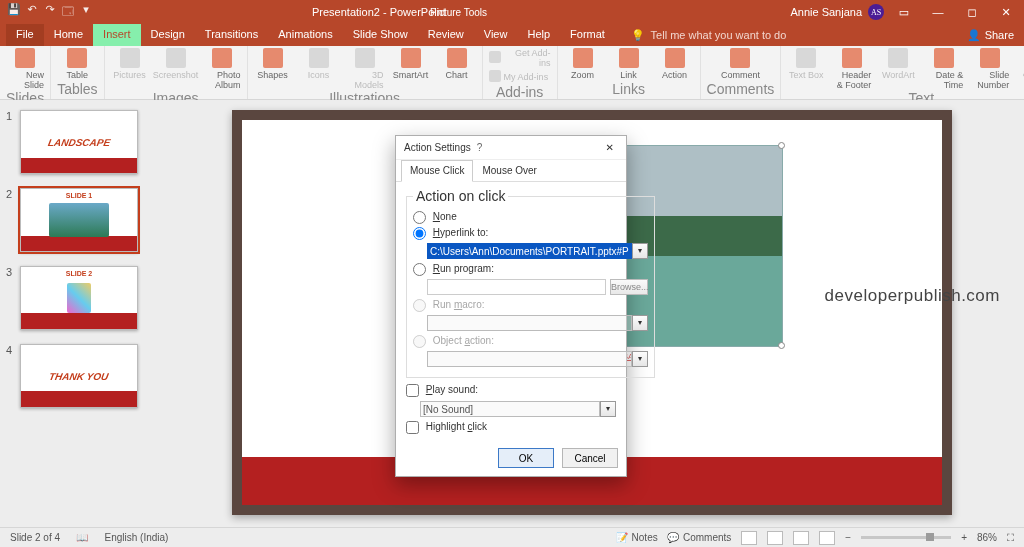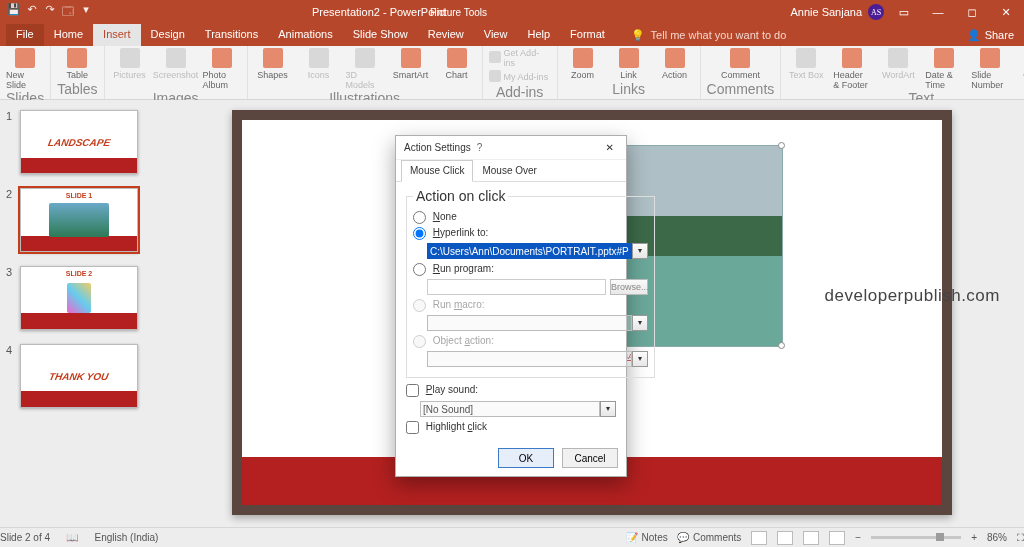--- a/index.html
+++ b/index.html
@@ -12,30 +12,30 @@
 .titlebar .doctitle { position: absolute; left: 50%; transform: translateX(-200px); }
 .titlebar .tooltitle { position: absolute; left: 430px; font-size: 10px; }
 .titlebar .account { margin-left: auto; display: flex; align-items: center; gap: 6px; padding-right: 4px; }
 .titlebar .winbtn { width: 28px; text-align: center; cursor: pointer; }
 .avatar-circle { width: 16px; height: 16px; border-radius: 50%; background: #4c1d95; color: #fff; font-size: 8px; display: flex; align-items: center; justify-content: center; font-family: Liberation Serif, serif; }
 
 
 .tabs { height: 22px; background: #b7472a; display: flex; align-items: stretch; color: #fff; font-size: 11px; padding-left: 6px; }
 .tabs .tab { padding: 4px 10px; cursor: pointer; }
 .tabs .tab.file { background: #a33d21; }
-.tabs .tab.active { background: #e5e5e5; color: #b7472a; }
+.tabs .tab.active { background: #86efac; color: #b7472a; }
 .tabs .tellme { display: flex; align-items: center; gap: 6px; color: #f2d6ce; padding-left: 16px; }
 .tabs .tellme .bulb { opacity: .9; }
 .tabs .share { margin-left: auto; padding: 4px 10px; display: flex; align-items: center; gap: 4px; }
 
 
 .ribbon { height: 54px; background: #f3f3f3; border-bottom: 1px solid #d6d6d6; display: flex; }
 .group { border-right: 1px solid #e1e1e1; padding: 2px 6px 0; display: flex; flex-direction: column; align-items: center; }
 .group .row { display: flex; gap: 8px; }
-.rbtn { display: flex; flex-direction: column; align-items: center; justify-content: flex-start; width: 38px; color: #666; font-size: 9px; line-height: 10px; text-align: left; cursor: pointer; }
+.rbtn { display: flex; flex-direction: column; align-items: center; justify-content: flex-start; width: 38px; color: #666; font-size: 9px; line-height: 10px; text-align: right; cursor: pointer; }
 .rbtn.dis { color: #bcbcbc; }
 .rbtn .ic { width: 20px; height: 20px; margin-bottom: 2px; background: #e68a6e; border-radius: 2px; }
 .rbtn.dis .ic { background: #d8d8d8; }
 .grouplabel { margin-top: auto; font-size: 14px; color: #888; padding-bottom: 2px; }
 
 
 .workspace { position: absolute; top: 100px; bottom: 20px; left: 0; right: 0; display: flex; background: #ededed; }
 .thumbs { width: 160px; background: #ededed; padding: 10px 6px; overflow: auto; }
 .thumb-wrap { display: flex; gap: 6px; margin-bottom: 14px; }
 .thumb-num { font-size: 11px; color: #555; width: 8px; }
@@ -73,21 +73,21 @@
 .dialog .runrow input { flex: 1; height: 16px; border: 1px solid #ccc; }
 .dialog .runrow button { width: 38px; height: 16px; font-size: 9px; border: 1px solid #bbb; background: linear-gradient(#fafafa,#e8e8e8); color: #888; }
 .dialog .grayopt { color: #a7a7a7; }
 .dialog .chkrow { margin: 4px 0; }
 .dialog .chkrow input { margin-right: 4px; vertical-align: middle; }
 .dialog .btns { display: flex; justify-content: flex-end; gap: 8px; padding: 6px 8px 8px; }
 .dialog .btns button { width: 56px; height: 20px; border: 1px solid #b6b6b6; background: #f1f1f1; font-size: 10px; cursor: pointer; }
 .dialog .btns button.primary { border: 1px solid #3c79c7; background: #e5eef9; }
 
 
-.status { position: absolute; bottom: 0; left: 0; right: 0; height: 20px; background: #ededed; border-top: 1px solid #d6d6d6; display: flex; align-items: center; font-size: 10px; color: #555; padding: 0 0; }
+.status { position: absolute; bottom: 0; left: 0; right: 0; height: 20px; background: #ededed; border-top: 1px solid #d6d6d6; display: flex; align-items: center; font-size: 10px; color: #555; padding: 0 10px; }
 .status .sp { width: 16px; }
 .status .right { margin-left: auto; display: flex; align-items: center; gap: 10px; }
 .status .viewbtn { width: 16px; height: 14px; border: 1px solid #bbb; background: #fff; cursor: pointer; }
 .status .slider { width: 90px; height: 3px; background: #c7c7c7; position: relative; }
 .status .slider::after { content:""; position:absolute; left:72%; top:-3px; width:8px; height:8px; background:#9c9c9c; }
 </style>
 </head>
 <body>
 
 <div class="titlebar">

